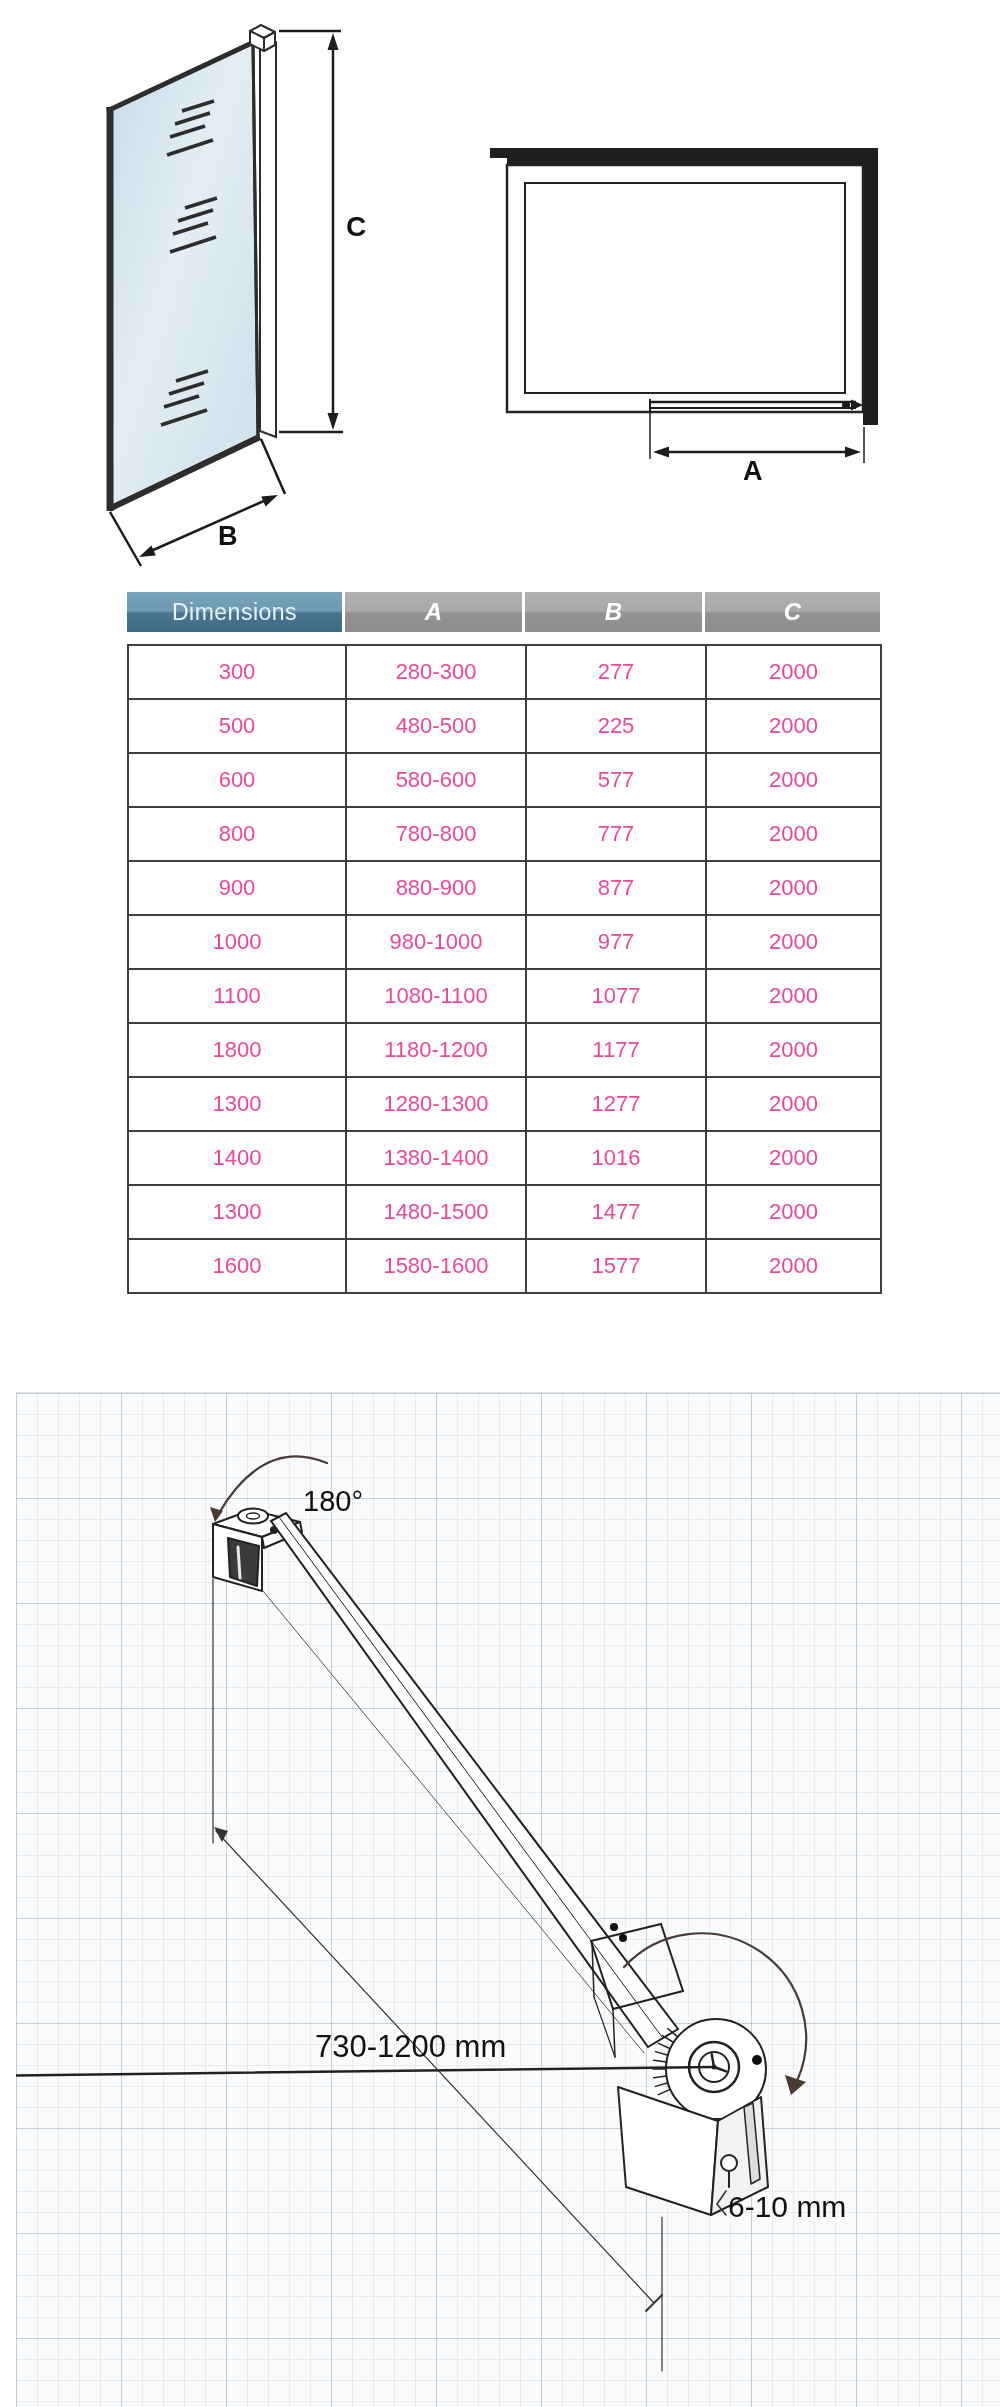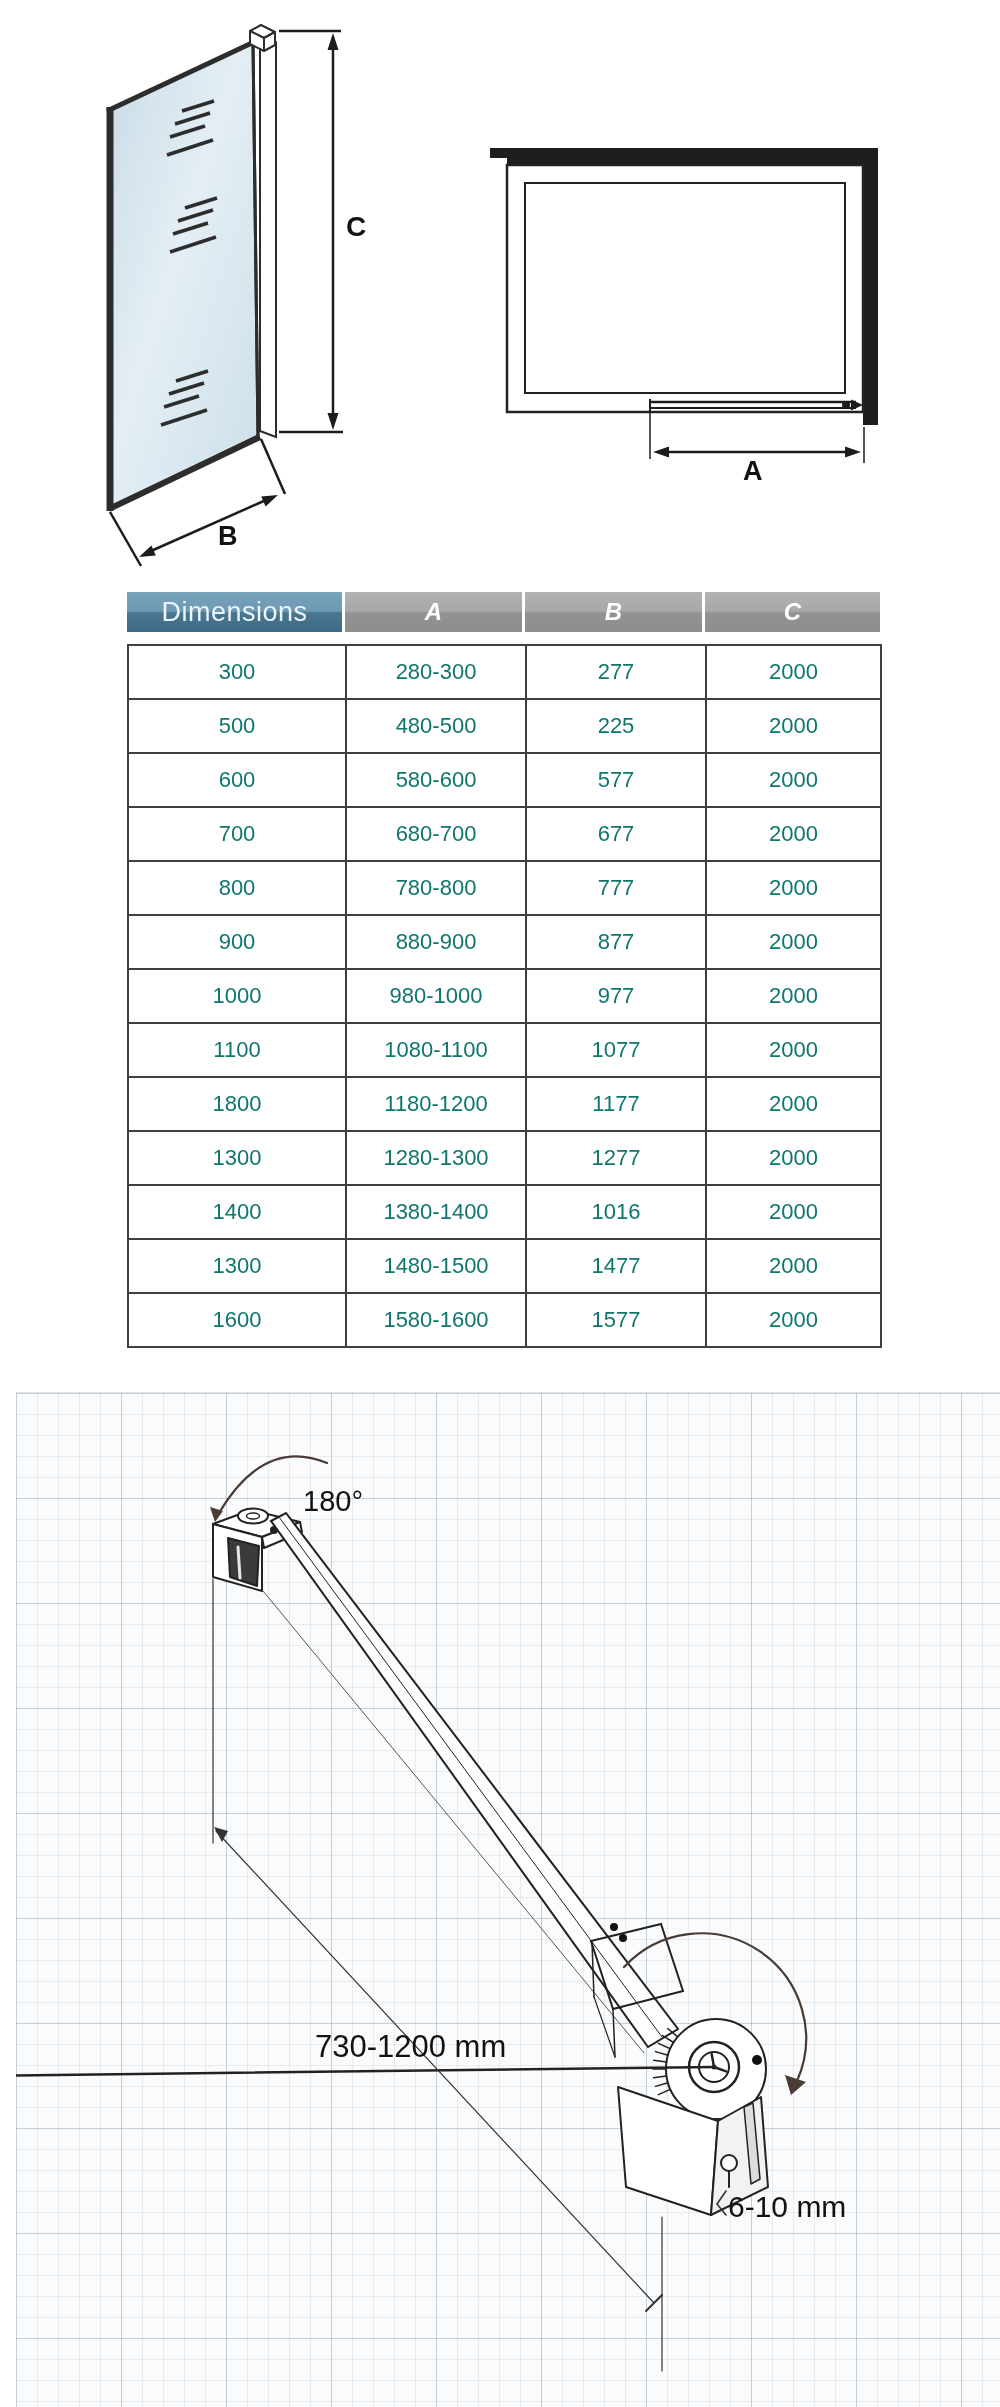--- a/index.html
+++ b/index.html
@@ -10,39 +10,39 @@
   svg text{font-family:"Liberation Sans",sans-serif;}
   
   #top-diagrams{position:absolute;left:0;top:0;}
   
   #table-header{
     position:absolute;left:127px;top:592px;width:753px;height:40px;
     display:flex;gap:3px;
   }
   .hcell{
     height:40px;display:flex;align-items:center;justify-content:center;
-    color:#ffffff;font-size:27px;
+    color:#ffffff;font-size:23px;
   }
   .hcell.blue{
     width:215px;
     background:linear-gradient(to bottom,#7aa2bb 0%,#6d99b4 48%,#4a768f 52%,#3d6a88 100%);
     color:#eaf4fa;letter-spacing:0.5px;
   }
   .hcell.gray{
     background:linear-gradient(to bottom,#b2b2b2 0%,#a8a8a8 48%,#939393 52%,#8d8d8d 100%);
     font-weight:bold;font-style:italic;font-size:24px;
   }
   .hcell.g1{width:177px;} .hcell.g2{width:177px;} .hcell.g3{flex:1;}
   #spec-table{
     position:absolute;left:127px;top:644px;width:753px;
     border-collapse:collapse;table-layout:fixed;
   }
   #spec-table td{
     border:2px solid #3f3f3f;height:50px;text-align:center;vertical-align:middle;
-    font-size:22px;color:#0f766e;background:#ffffff;
+    font-size:22px;color:#ec4899;background:#ffffff;
   }
   
   #grid-section{
     position:absolute;left:0;top:1392px;width:1000px;height:1015px;
     background-color:#fafbfc;
     background-image:
       linear-gradient(to right, rgba(110,130,150,0.28) 1px, transparent 1px),
       linear-gradient(to bottom, rgba(110,130,150,0.28) 1px, transparent 1px),
       linear-gradient(to right, rgba(110,130,150,0.13) 1px, transparent 1px),
       linear-gradient(to bottom, rgba(110,130,150,0.13) 1px, transparent 1px);
@@ -170,26 +170,20 @@
           <td>225</td>
           <td>2000</td>
         </tr>
         <tr>
           <td>600</td>
           <td>580-600</td>
           <td>577</td>
           <td>2000</td>
         </tr>
         <tr>
-          <td>700</td>
-          <td>680-700</td>
-          <td>677</td>
-          <td>2000</td>
-        </tr>
-        <tr>
           <td>800</td>
           <td>780-800</td>
           <td>777</td>
           <td>2000</td>
         </tr>
         <tr>
           <td>900</td>
           <td>880-900</td>
           <td>877</td>
           <td>2000</td>

